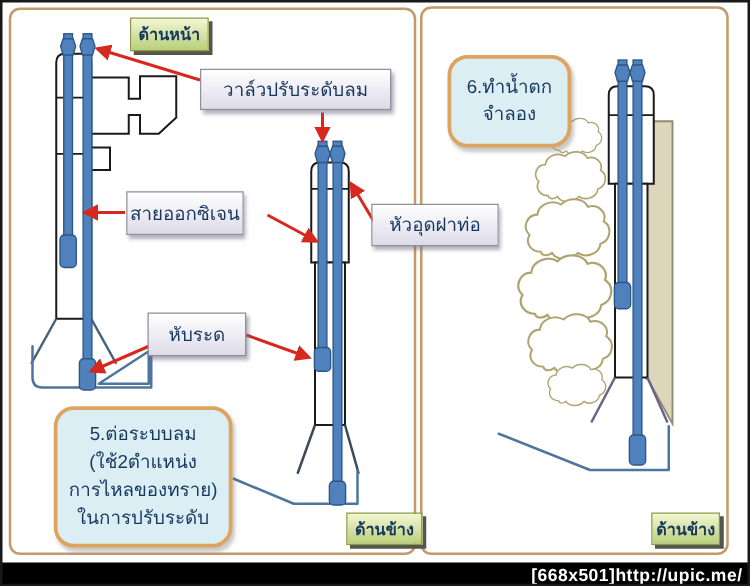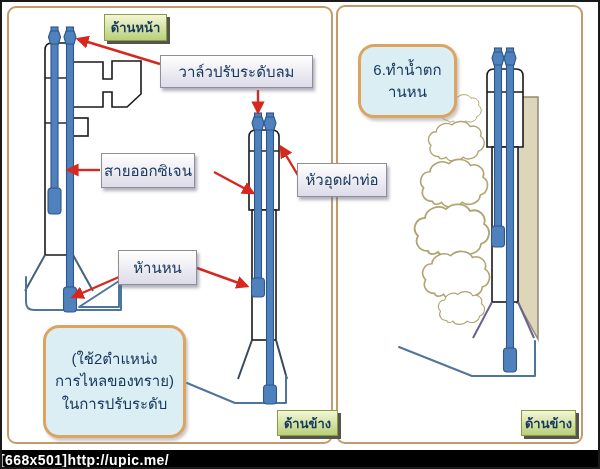--- a/index.html
+++ b/index.html
@@ -14,21 +14,21 @@
           background:linear-gradient(#ffffff,#dcdbe8);border:1px solid #8f8f98;
           box-shadow:2px 3px 3px rgba(100,100,125,.5);color:#17375e;font-size:15px;white-space:nowrap;}
   .glabel{position:absolute;z-index:3;box-sizing:border-box;display:flex;align-items:center;justify-content:center;
           background:linear-gradient(#f2f7d4,#b9cf7a);border:1px solid #8a9a45;
           box-shadow:3px 3px 0 #55554d;color:#17375e;font-size:13px;font-weight:bold;white-space:nowrap;}
   .callout{position:absolute;z-index:3;box-sizing:border-box;display:flex;flex-direction:column;align-items:center;justify-content:center;
           background:#daeef3;border:3px solid #dda45f;border-radius:16px;
           box-shadow:2px 3px 3px rgba(120,120,120,.4);color:#17375e;font-size:15px;line-height:1.5;}
   .callout span{display:block;white-space:nowrap;}
   .footer{position:absolute;left:0;top:450px;width:600px;height:19px;background:#000;z-index:8;
-          display:flex;align-items:center;padding-right:6px;box-sizing:border-box;}
+          display:flex;align-items:center;justify-content:flex-end;padding-right:6px;box-sizing:border-box;}
   .footer span{color:#fff;font-size:14px;font-weight:bold;letter-spacing:.4px;}
   .arrow{stroke:#d6281e;stroke-width:2.4;fill:none;}
   .pipe{fill:#ffffff;stroke:#1a1a1a;stroke-width:1.6;}
   .joint{stroke:#1a1a1a;stroke-width:1.4;}
   .tube{fill:#4f81bd;stroke:#2d5689;stroke-width:1.1;}
   .funnelA{stroke:#47617c;stroke-width:2;fill:none;}
   .funnelB{stroke:#3a4a5a;stroke-width:2;fill:none;}
   .funnelC{stroke:#6e6288;stroke-width:2;fill:none;}
   .bowl{stroke:#4e759e;stroke-width:2;fill:none;stroke-linejoin:round;stroke-linecap:round;}
   .cloud{fill:#ffffff;stroke:#b0a473;stroke-width:1.8;}
@@ -113,35 +113,36 @@
       <line class="arrow" x1="197" y1="268" x2="247" y2="286" marker-end="url(#arr)"></line>
     </g>
   </svg>
 
   <div class="glabel" style="left:104px;top:14px;width:63px;height:27px">ด้านหน้า</div>
 
   <div class="wlabel" style="left:160px;top:55px;width:153px;height:33px">วาล์วปรับระดับลม</div>
 
   <div class="wlabel" style="left:101px;top:153px;width:94px;height:35px">สายออกซิเจน</div>
 
-  <div class="wlabel" style="left:297px;top:163px;width:90px;height:34px">หัวอุดฝาท่อ</div>
+  <div class="wlabel" style="left:297px;top:163px;width:102px;height:34px">หัวอุดฝาท่อ</div>
 
-  <div class="wlabel" style="left:118px;top:250px;width:79px;height:35px">หัานหน</div>
+  <div class="wlabel" style="left:118px;top:250px;width:79px;height:35px">หับระด</div>
 
   <div class="callout" style="left:43px;top:325px;width:143px;height:113px">
+    <span>5.ต่อระบบลม</span>
     <span>(ใช้2ตำแหน่ง</span>
     <span>การไหลของทราย)</span>
     <span>ในการปรับระดับ</span>
   </div>
 
   <div class="glabel" style="left:277px;top:410px;width:61px;height:26px">ด้านข้าง</div>
 
   <div class="callout" style="left:358px;top:44px;width:99px;height:74px">
     <span>6.ทำน้ำตก</span>
-    <span>านหน</span>
+    <span>จำลอง</span>
   </div>
 
   <div class="glabel" style="left:521px;top:410px;width:55px;height:26px">ด้านข้าง</div>
 
   <div class="footer">
     <span>[668x501]http://upic.me/</span>
   </div>
 
   <div class="edge"></div>
 </div>

